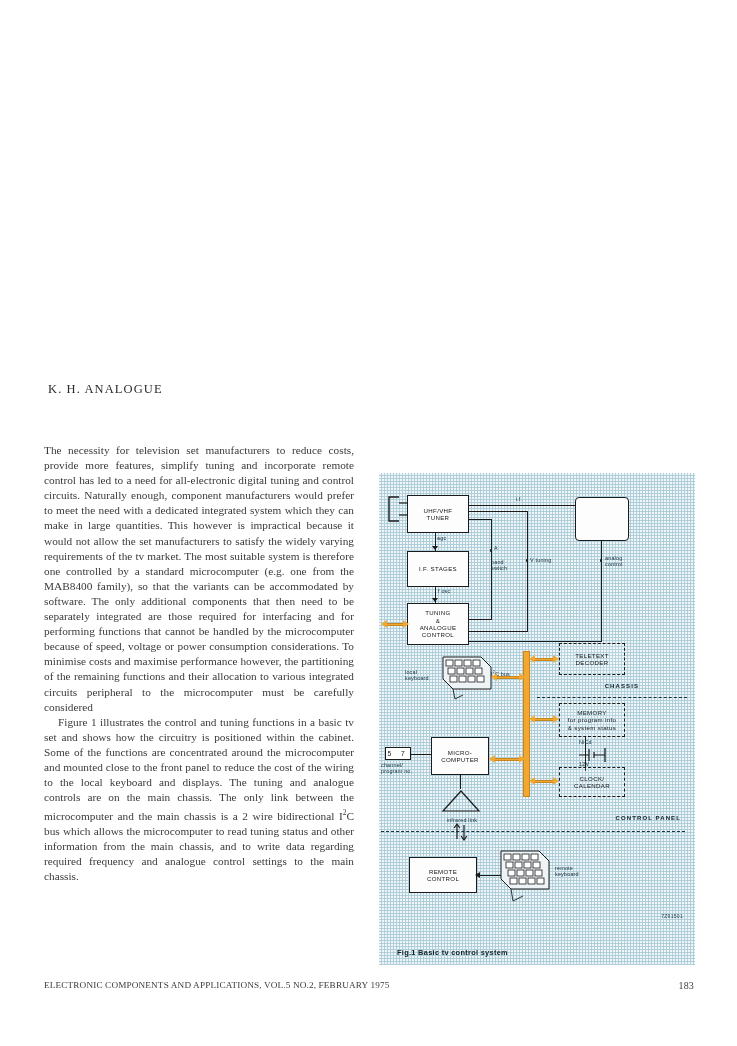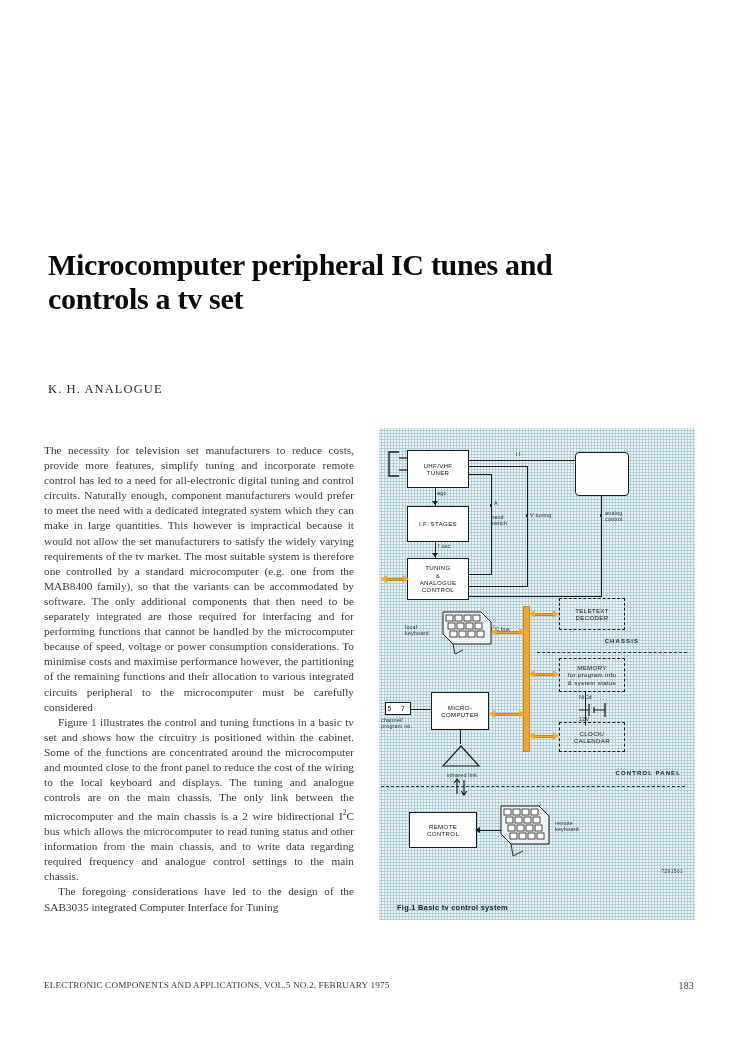--- a/index.html
+++ b/index.html
@@ -24,21 +24,21 @@
   .bodycol p.indent{text-indent:14px;}
   .sup{font-size:7.5px;vertical-align:super;}
 
   
   .footer{position:absolute;left:44px;top:980px;width:650px;
           border-top:0px;font-size:9.2px;letter-spacing:0.15px;color:#3b3b3b;}
   .footer .txt{position:absolute;left:0;top:0;white-space:nowrap;}
   .footer .pg{position:absolute;right:0;top:0;font-size:10px;color:#3b3b3b;}
 
   
-  .figure{position:absolute;left:379px;top:428px;width:316px;height:492px;
+  .figure{position:absolute;left:379px;top:473px;width:316px;height:492px;
           background:
             radial-gradient(circle at 1px 1px, rgba(255,255,255,.85) 0.7px, transparent 0.8px) 0 0/3px 3px,
             radial-gradient(circle at 1px 1px, rgba(150,190,210,.55) 0.7px, transparent 0.8px) 1.5px 1.5px/3px 3px,
             #bcd6e0;
           overflow:hidden;}
   .fig *{box-sizing:border-box;}
   .fig{position:absolute;inset:0;}
 
   .blk{position:absolute;background:#fdfdfd;border:1.3px solid #1b1b1b;
        display:flex;align-items:center;justify-content:center;text-align:center;
@@ -86,31 +86,26 @@
            font-size:5px;color:#2a4450;letter-spacing:.3px;}
 
   .nicd{position:absolute;}
   .ant{position:absolute;}
 </style>
 </head>
 <body>
 
 <div class="page">
 
-  <div class="title">
-    <span class="l1">Microcomputer peripheral IC tunes and</span>
-    <span class="l2">controls a tv set</span>
-  </div>
 
   <div class="author">K. H. ANALOGUE</div>
 
   <div class="bodycol">
     <p>The necessity for television set manufacturers to reduce costs, provide more features, simplify tuning and incorporate remote control has led to a need for all-electronic digital tuning and control circuits. Naturally enough, component manufacturers would prefer to meet the need with a dedicated integrated system which they can make in large quantities. This however is impractical because it would not allow the set manufacturers to satisfy the widely varying requirements of the tv market. The most suitable system is therefore one controlled by a standard microcomputer (e.g. one from the MAB8400 family), so that the variants can be accommodated by software. The only additional components that then need to be separately integrated are those required for interfacing and for performing functions that cannot be handled by the microcomputer because of speed, voltage or power consumption considerations. To minimise costs and maximise performance however, the partitioning of the remaining functions and their allocation to various integrated circuits peripheral to the microcomputer must be carefully considered</p>
     <p class="indent">Figure 1 illustrates the control and tuning functions in a basic tv set and shows how the circuitry is positioned within the cabinet. Some of the functions are concentrated around the microcomputer and mounted close to the front panel to reduce the cost of the wiring to the local keyboard and displays. The tuning and analogue controls are on the main chassis. The only link between the microcomputer and the main chassis is a 2 wire bidirectional I<span class="sup">2</span>C bus which allows the microcomputer to read tuning status and other information from the main chassis, and to write data regarding required frequency and analogue control settings to the main chassis.</p>
-    <p class="indent">The foregoing considerations have led to the design of the SAB3035 integrated Computer Interface for Tuning</p>
   </div>
 
   <div class="figure">
     <div class="fig">
 
       <div class="ant" style="left:6px;top:22px;">
         <svg width="22" height="30" viewBox="0 0 22 30">
           <path d="M14 2 L4 2 L4 26 L14 26" fill="none" stroke="#1b1b1b" stroke-width="1.4"></path>
           <line x1="14" y1="8" x2="22" y2="8" stroke="#1b1b1b" stroke-width="1.2"></line>
           <line x1="14" y1="20" x2="22" y2="20" stroke="#1b1b1b" stroke-width="1.2"></line>

